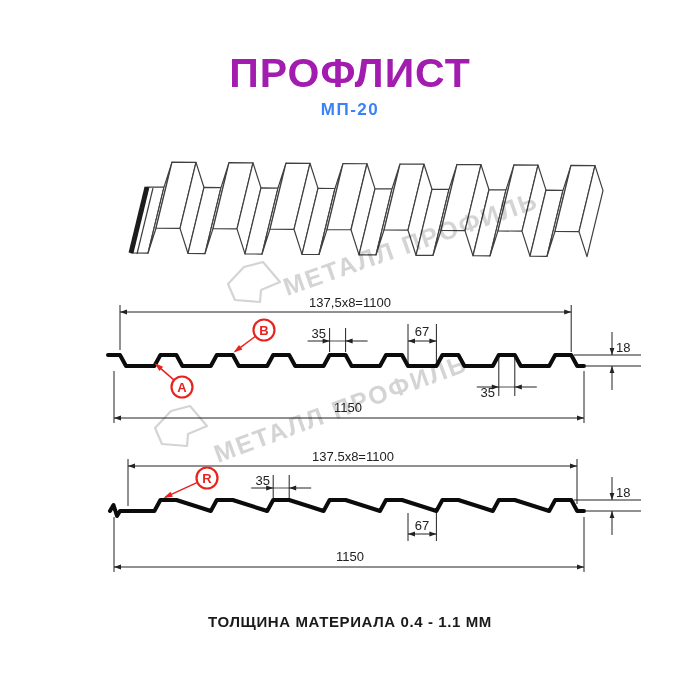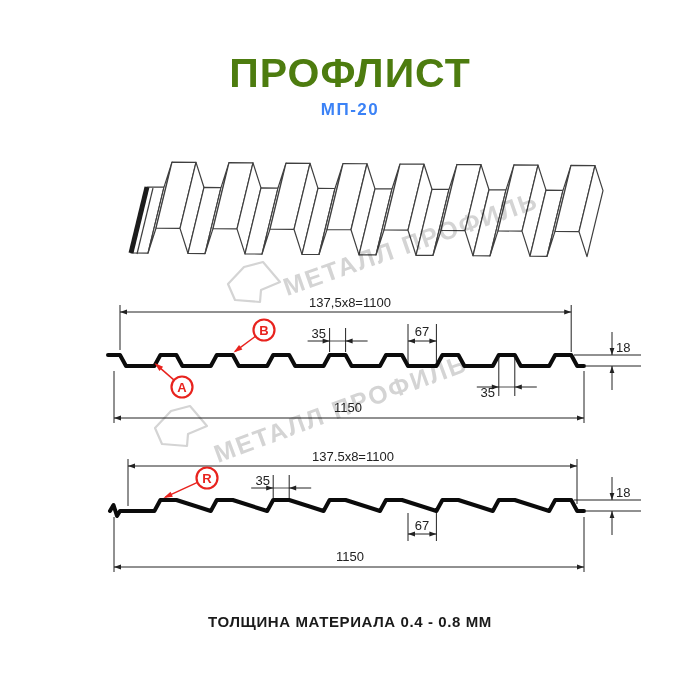--- a/index.html
+++ b/index.html
@@ -1,19 +1,19 @@
 <!DOCTYPE html>
 <html><head>
 <meta charset="utf-8">
 <style>
   html,body{margin:0;padding:0;background:#fff;}
   .canvas{position:relative;width:700px;height:700px;background:#ffffff;overflow:hidden;
           font-family:"Liberation Sans",sans-serif;}
   .title{position:absolute;top:50px;left:0;right:0;text-align:center;
-         font-size:41px;font-weight:800;letter-spacing:1px;color:#4d7c0f;}
+         font-size:41px;font-weight:800;letter-spacing:1px;color:#a21caf;}
   .subtitle{position:absolute;top:100px;left:0;right:0;text-align:center;
          font-size:17px;font-weight:700;letter-spacing:1.5px;color:#3b82f6;}
   .footer{position:absolute;top:613px;left:0;right:0;text-align:center;
          font-size:15px;font-weight:700;letter-spacing:0.6px;color:#1a1a1a;}
   svg#drawing{position:absolute;top:0;left:0;}
   svg text{font-family:"Liberation Sans",sans-serif;}
 </style>
 </head>
 <body>
 
@@ -189,14 +189,14 @@
         </g>
         <text x="287" y="296" text-anchor="start" font-size="25" font-weight="bold" fill="#d4d4d4" letter-spacing="2" transform="rotate(-19.3 287 296)">МЕТАЛЛ ПРОФИЛЬ</text>
       </g>
       <g style="mix-blend-mode:multiply">
         <g>
           <polygon points="155,428 171,411 190,406 207,426 188,434 187,446 162,444" fill="none" stroke="#d4d4d4" stroke-width="2.2" stroke-linejoin="round"></polygon>
         </g>
         <text x="218" y="463" text-anchor="start" font-size="25" font-weight="bold" fill="#d4d4d4" letter-spacing="2" transform="rotate(-20.3 218 463)">МЕТАЛЛ ПРОФИЛЬ</text>
       </g>
     </svg>
-  <div class="footer">ТОЛЩИНА МАТЕРИАЛА 0.4 - 0.8 ММ</div>
+  <div class="footer">ТОЛЩИНА МАТЕРИАЛА 0.4 - 1.1 ММ</div>
 </div>
 
 </body></html>

